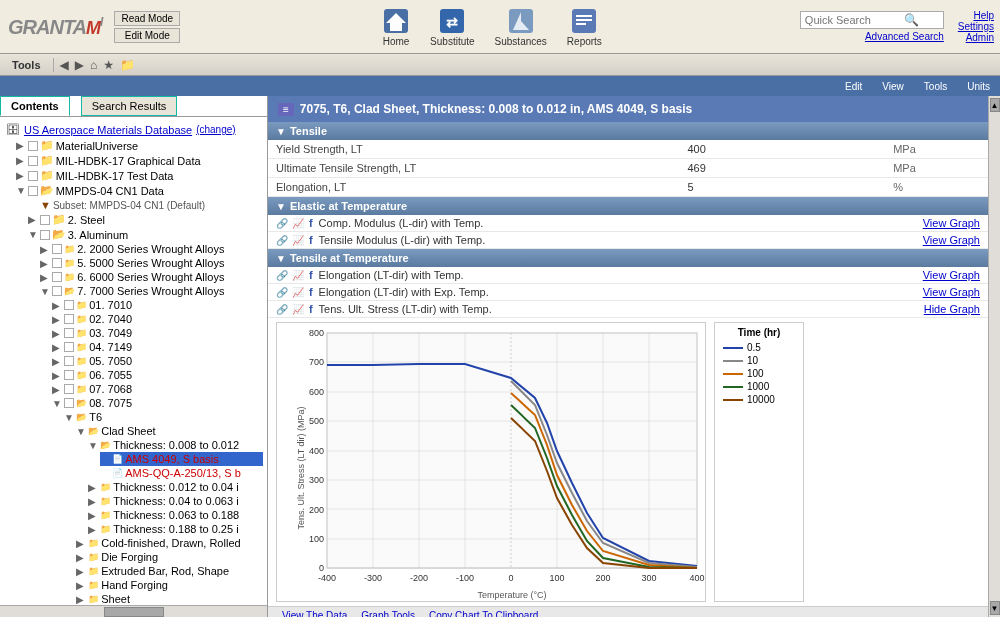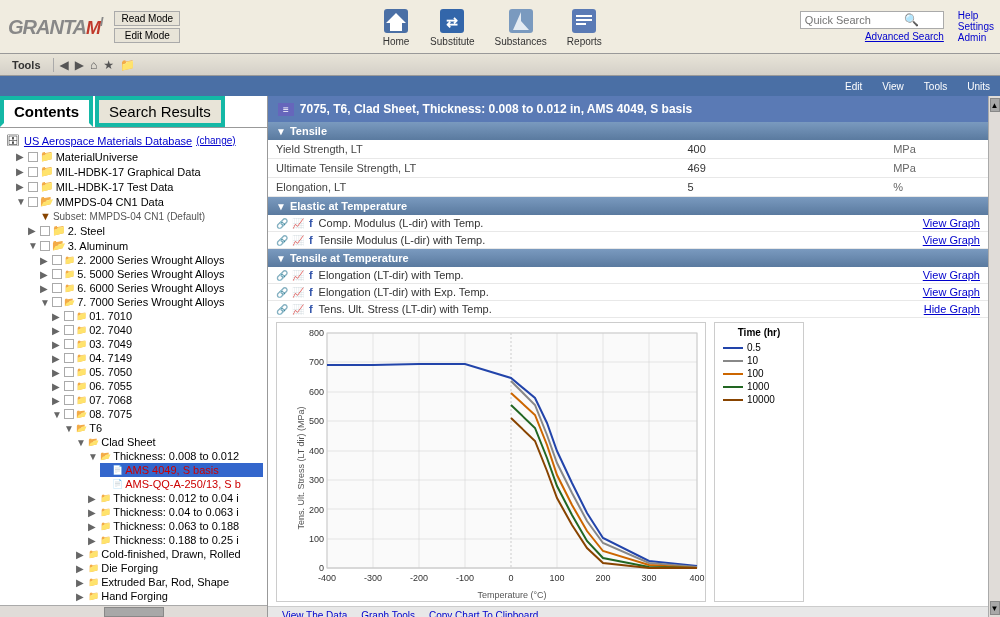--- a/index.html
+++ b/index.html
@@ -14,38 +14,38 @@
     .nav-icons { display: flex; align-items: center; gap: 2px; padding: 4px 8px; flex: 1; justify-content: center; }
     .nav-icon-btn { display: flex; flex-direction: column; align-items: center; padding: 2px 8px; cursor: pointer; border: 1px solid transparent; }
     .nav-icon-img { width: 28px; height: 28px; display: flex; align-items: center; justify-content: center; }
     .nav-icon-label { font-size: 10px; color: #333; margin-top: 1px; }
     .search-area { display: flex; flex-direction: column; justify-content: center; padding: 4px 8px; min-width: 160px; }
     .search-box { display: flex; align-items: center; border: 1px solid #aaa; background: white; padding: 1px 4px; }
     .search-input { border: none; outline: none; font-size: 11px; width: 100px; }
     .search-icon { color: #666; font-size: 12px; }
     .advanced-search { font-size: 10px; color: #0000cc; text-decoration: underline; cursor: pointer; margin-top: 2px; text-align: right; }
     .help-area { display: flex; flex-direction: column; font-size: 10px; padding: 4px 6px; justify-content: center; }
-    .help-link { color: #0000cc; cursor: pointer; }
+    .help-link { color: #0000cc; text-decoration: underline; cursor: pointer; text-align: right; }
 
     
     .toolbar { display: flex; align-items: center; background: linear-gradient(to bottom, #e8e4d8, #d4d0c8); border-bottom: 1px solid #999; height: 22px; padding: 0 4px; gap: 4px; }
     .toolbar-label { font-size: 11px; font-weight: bold; color: #333; padding: 0 8px; }
     .toolbar-sep { width: 1px; height: 14px; background: #aaa; }
     .toolbar-icons { display: flex; gap: 2px; align-items: center; }
     .ti { font-size: 12px; cursor: pointer; color: #555; padding: 0 2px; }
     .action-bar { display: flex; align-items: center; background: #4a6fa5; height: 20px; padding: 0 4px; gap: 8px; }
     .action-btn { font-size: 10px; color: white; cursor: pointer; padding: 0 6px; }
 
     
     .main-container { display: flex; height: calc(617px - 54px - 22px - 20px); }
 
     
     .sidebar { width: 268px; background: white; border-right: 1px solid #999; display: flex; flex-direction: column; overflow: hidden; }
     .sidebar-tabs { display: flex; border-bottom: 1px solid #999; }
-    .sidebar-tab { padding: 3px 10px; font-size: 15px; background: #e8e4d8; border: 4px solid #14b8a6; cursor: pointer; margin-right: 2px; }
+    .sidebar-tab { padding: 3px 10px; font-size: 11px; background: #e8e4d8; border: 1px solid #14b8a6; cursor: pointer; margin-right: 11px; }
     .sidebar-tab.active { background: white; border-bottom-color: white; font-weight: bold; }
     .sidebar-content { flex: 1; overflow-y: auto; padding: 4px; }
     .db-header { display: flex; align-items: center; gap: 4px; padding: 2px; }
     .db-name { color: #0000cc; text-decoration: underline; cursor: pointer; font-size: 11px; }
     .db-change { color: #0000cc; text-decoration: underline; cursor: pointer; font-size: 10px; }
     .tree-node { margin-left: 12px; }
     .tree-item { display: flex; align-items: center; gap: 2px; padding: 1px 0; cursor: pointer; white-space: nowrap; }
     .tree-item.selected { background: #3366cc; color: white; }
     .expand-icon { font-size: 10px; color: #666; width: 10px; cursor: pointer; }
     .item-label { font-size: 11px; overflow: hidden; text-overflow: ellipsis; }

